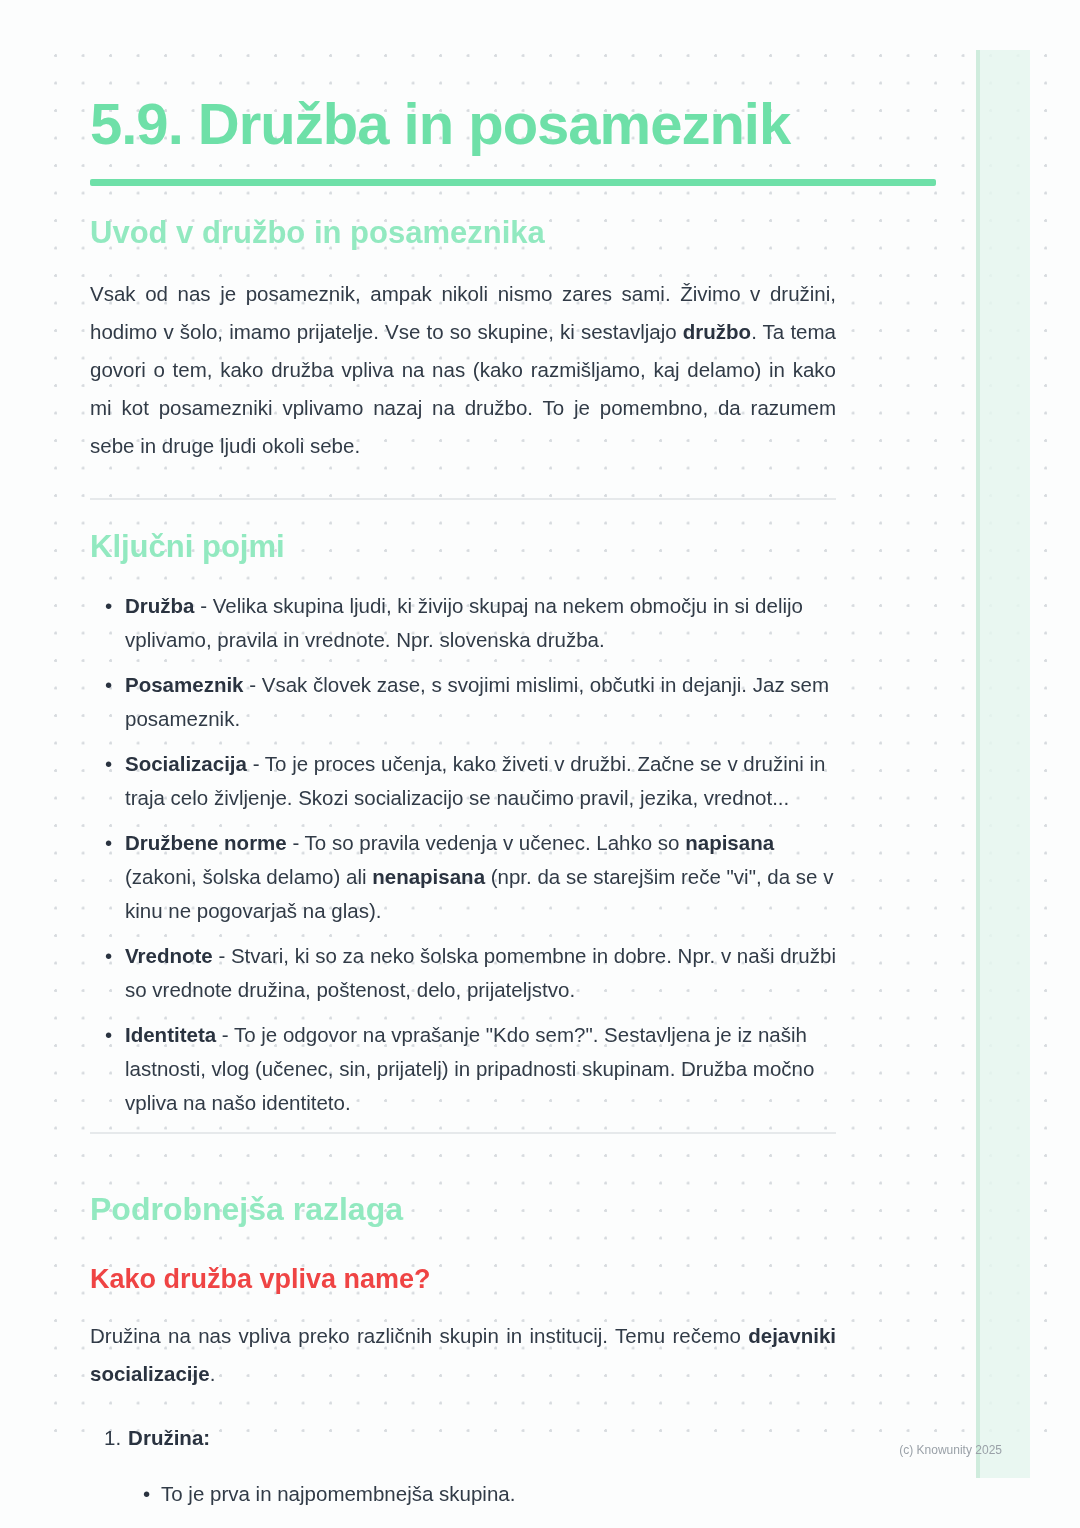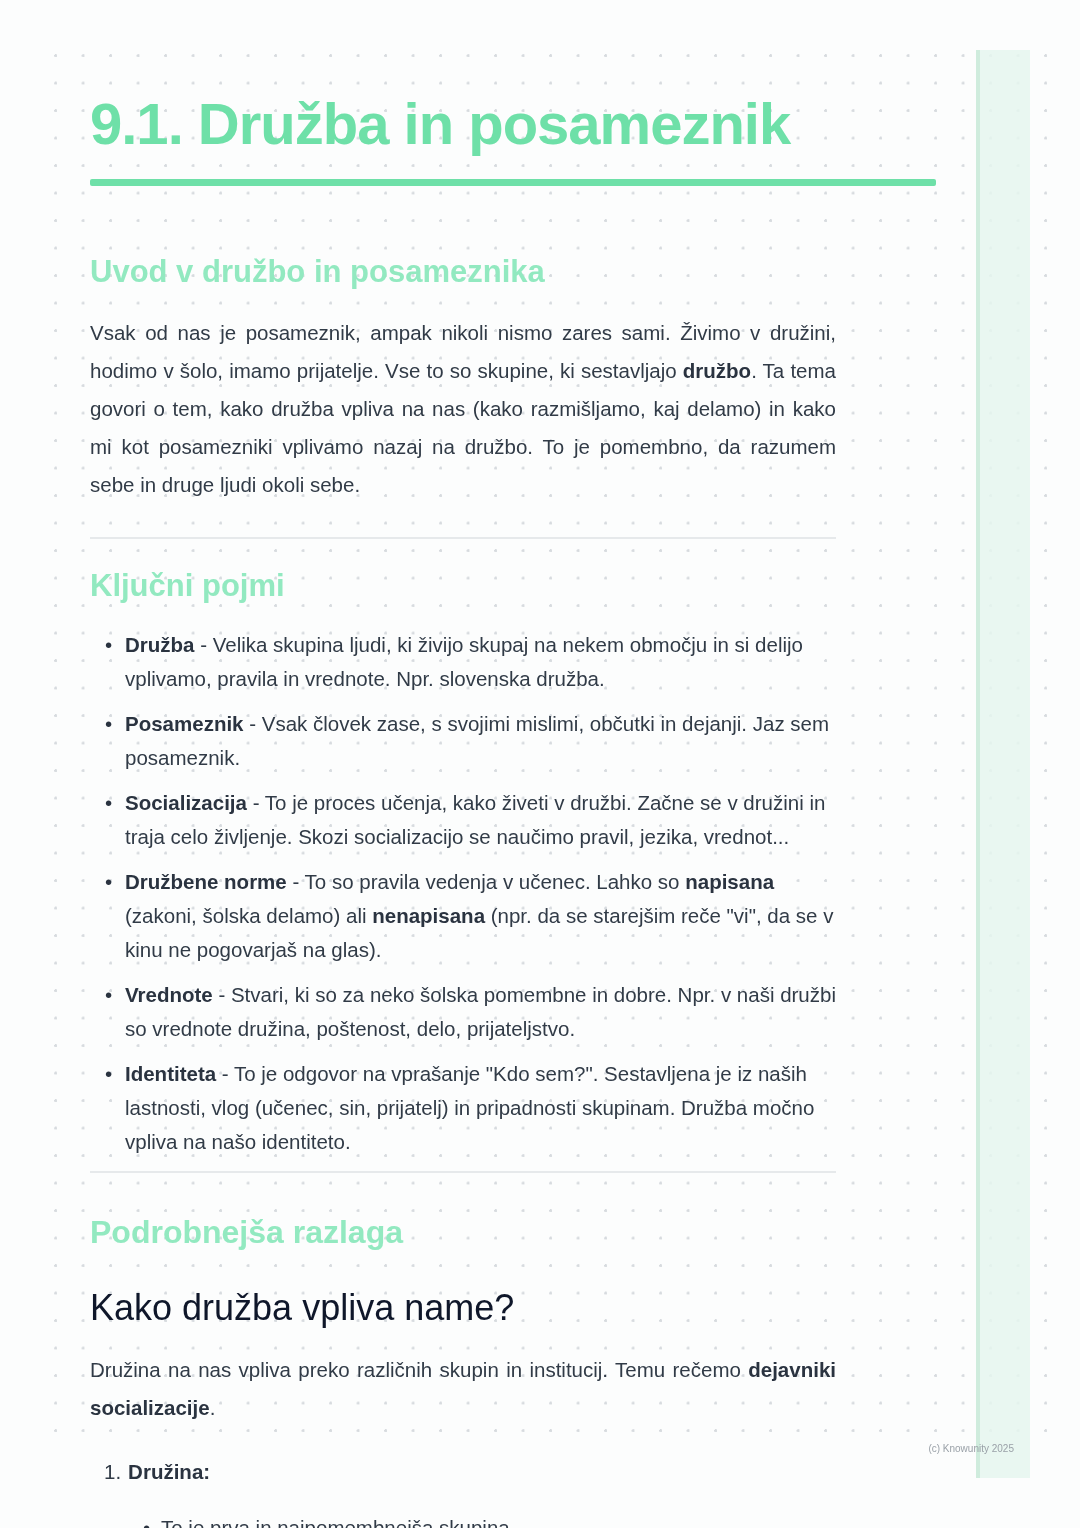--- a/index.html
+++ b/index.html
@@ -57,28 +57,28 @@
     margin-top: 24px;
   }
 
   .h2 {
     font-size: 31px;
     font-weight: 700;
     color: #92e9c0;
     margin: 0;
     line-height: 1.2;
   }
-  .h2-intro   { margin-top: 67px; }
+  .h2-intro   { margin-top: 28px; }
   .h2-kljucni { margin-top: 28px; }
-  .h2-detail  { margin-top: 40px; font-size: 32px; }
+  .h2-detail  { margin-top: 56px; font-size: 32px; }
 
   .h3 {
-    font-size: 36px;
-    font-weight: 400;
-    color: #0f172a;
+    font-size: 27px;
+    font-weight: 700;
+    color: #ef4444;
     margin: 34px 0 0 0;
     line-height: 1.2;
   }
 
   .para {
     font-size: 20.5px;
     line-height: 38px;
     text-align: justify;
     margin: 0;
   }
@@ -129,36 +129,36 @@
   ul.sub-bullets > li {
     display: flex;
     font-size: 20.5px;
     line-height: 34px;
   }
   ul.sub-bullets .marker { margin-left: 53px; flex: 0 0 18px; }
 
   .footer-credit {
     position: absolute;
     top: 1443px;
-    right: 66px;
-    font-size: 10px;
+    right: 78px;
+    font-size: 12px;
     color: #9aa1a8;
     z-index: 3;
     margin-left: 10px;
   }
 </style>
 </head>
 <body>
 
 <div class="dot-grid"></div>
 <div class="side-strip"></div>
 
 <div class="content">
 
-  <h1 class="page-title">9.1. Družba in posameznik</h1>
+  <h1 class="page-title">5.9. Družba in posameznik</h1>
   <div class="title-rule"></div>
 
   <h2 class="h2 h2-intro">Uvod v družbo in posameznika</h2>
   <p class="para p-intro"><span>Vsak od nas je posameznik, ampak nikoli nismo zares sami. Živimo v družini, hodimo v šolo, imamo prijatelje. Vse to so skupine, ki sestavljajo </span><b>družbo</b><span>. Ta tema govori o tem, kako družba vpliva na nas (kako razmišljamo, kaj delamo) in kako mi kot posamezniki vplivamo nazaj na družbo. To je pomembno, da razumem sebe in druge ljudi okoli sebe.</span></p>
 
   <div class="divider divider-1"></div>
 
   <h2 class="h2 h2-kljucni">Ključni pojmi</h2>
 
   <ul class="terms">

